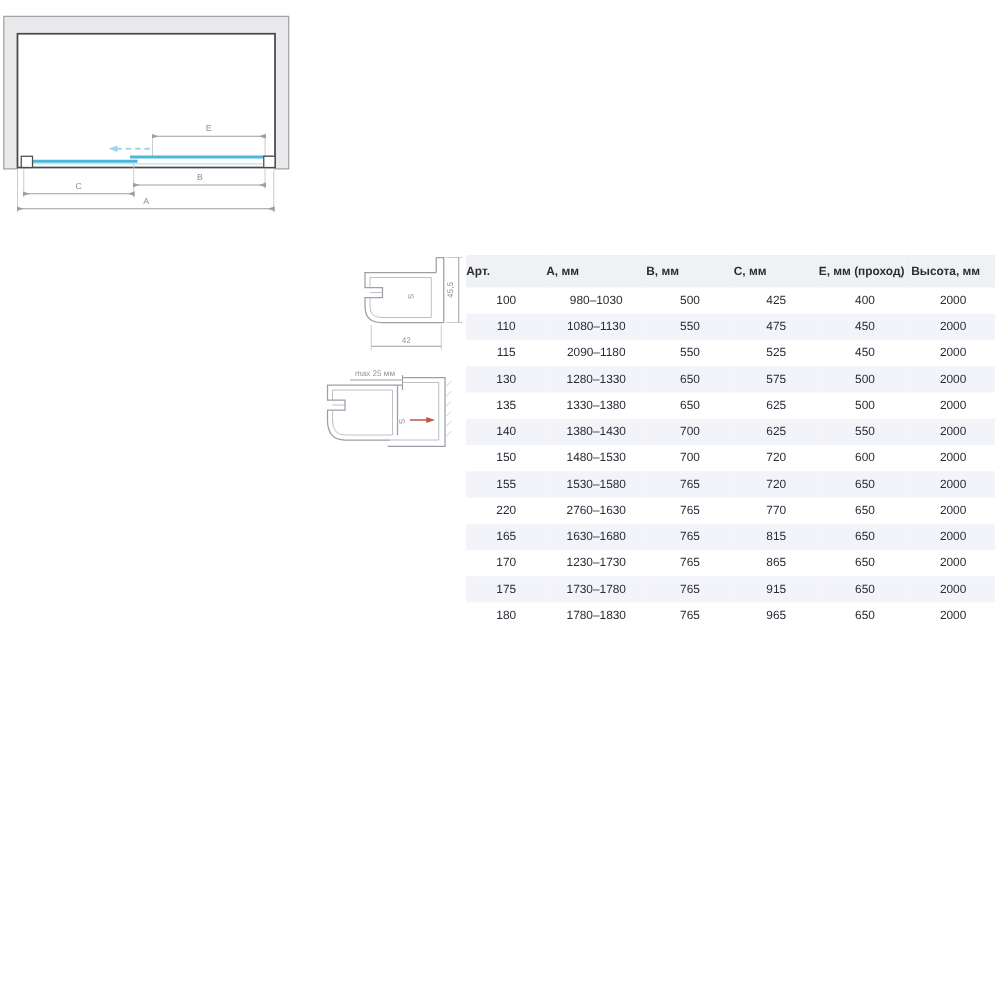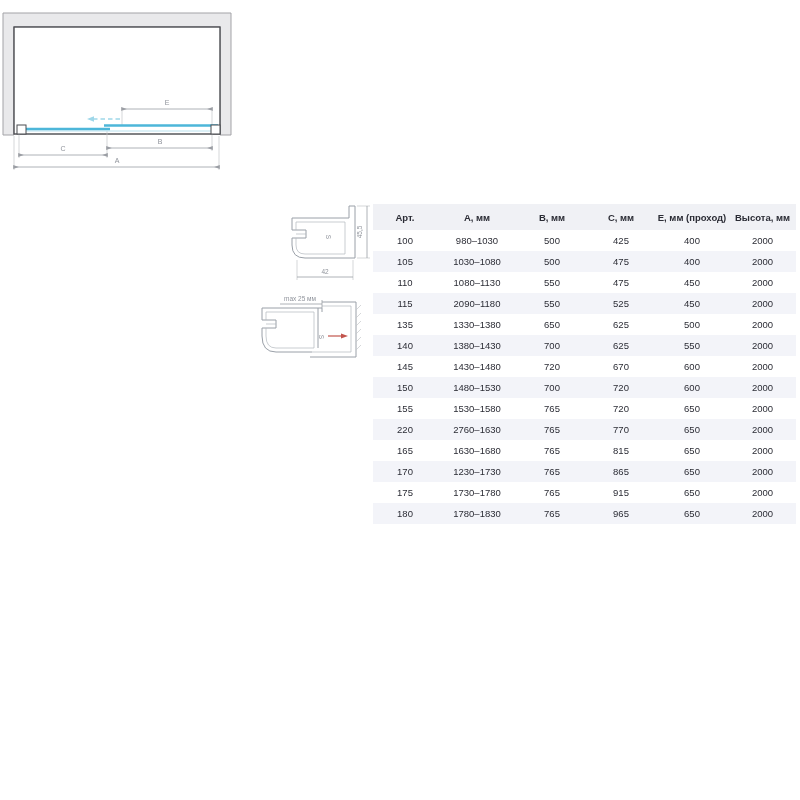--- a/index.html
+++ b/index.html
@@ -11,21 +11,21 @@
   #plan-view{left:0;top:196;width:240px;height:180px;}
   #profile-top{left:252px;top:197px;width:135px;height:92px;}
   #profile-bottom{left:252px;top:290px;width:115px;height:72px;}
   svg text{font-family:"Liberation Sans", sans-serif;}
   .dimtext{fill:#8f939b;font-size:7px;}
   .smalldim{fill:#8f939b;font-size:6.5px;}
   
   #spec-table{left:373px;top:204px;width:423px;}
   table{border-collapse:collapse;width:423px;table-layout:fixed;}
   thead th{background:var(--c-headbg);color:var(--c-text);font-size:9.5px;
-           font-weight:700;height:26px;text-align:center;padding:0;}
+           font-weight:700;height:26px;text-align:left;padding:0;}
   tbody td{color:var(--c-text);font-size:9.5px;font-weight:400;height:21px;
            text-align:center;padding:0;white-space:nowrap;}
   tbody tr:nth-child(even){background:var(--c-stripe);}
   col.c1{width:64px;} col.c2{width:80px;} col.c3{width:70px;}
   col.c4{width:68px;} col.c5{width:74px;} col.c6{width:67px;}
 </style>
 </head>
 <body style="--c-text: #2b2c35; --c-stripe: #f3f4f9; --c-headbg: #f0f1f5;">
 
 <svg id="plan-view" class="abs" viewBox="0 0 240 180">
@@ -161,68 +161,60 @@
     <tbody id="body-rows">
         <tr>
           <td>100</td>
           <td>980–1030</td>
           <td>500</td>
           <td>425</td>
           <td>400</td>
           <td>2000</td>
         </tr>
         <tr>
-          <td>105</td>
-          <td>1030–1080</td>
-          <td>500</td>
-          <td>475</td>
-          <td>400</td>
-          <td>2000</td>
-        </tr>
-        <tr>
           <td>110</td>
           <td>1080–1130</td>
           <td>550</td>
           <td>475</td>
           <td>450</td>
           <td>2000</td>
         </tr>
         <tr>
           <td>115</td>
           <td>2090–1180</td>
           <td>550</td>
           <td>525</td>
           <td>450</td>
           <td>2000</td>
         </tr>
         <tr>
+          <td>130</td>
+          <td>1280–1330</td>
+          <td>650</td>
+          <td>575</td>
+          <td>500</td>
+          <td>2000</td>
+        </tr>
+        <tr>
           <td>135</td>
           <td>1330–1380</td>
           <td>650</td>
           <td>625</td>
           <td>500</td>
           <td>2000</td>
         </tr>
         <tr>
           <td>140</td>
           <td>1380–1430</td>
           <td>700</td>
           <td>625</td>
           <td>550</td>
           <td>2000</td>
         </tr>
         <tr>
-          <td>145</td>
-          <td>1430–1480</td>
-          <td>720</td>
-          <td>670</td>
-          <td>600</td>
-          <td>2000</td>
-        </tr>
-        <tr>
           <td>150</td>
           <td>1480–1530</td>
           <td>700</td>
           <td>720</td>
           <td>600</td>
           <td>2000</td>
         </tr>
         <tr>
           <td>155</td>
           <td>1530–1580</td>

